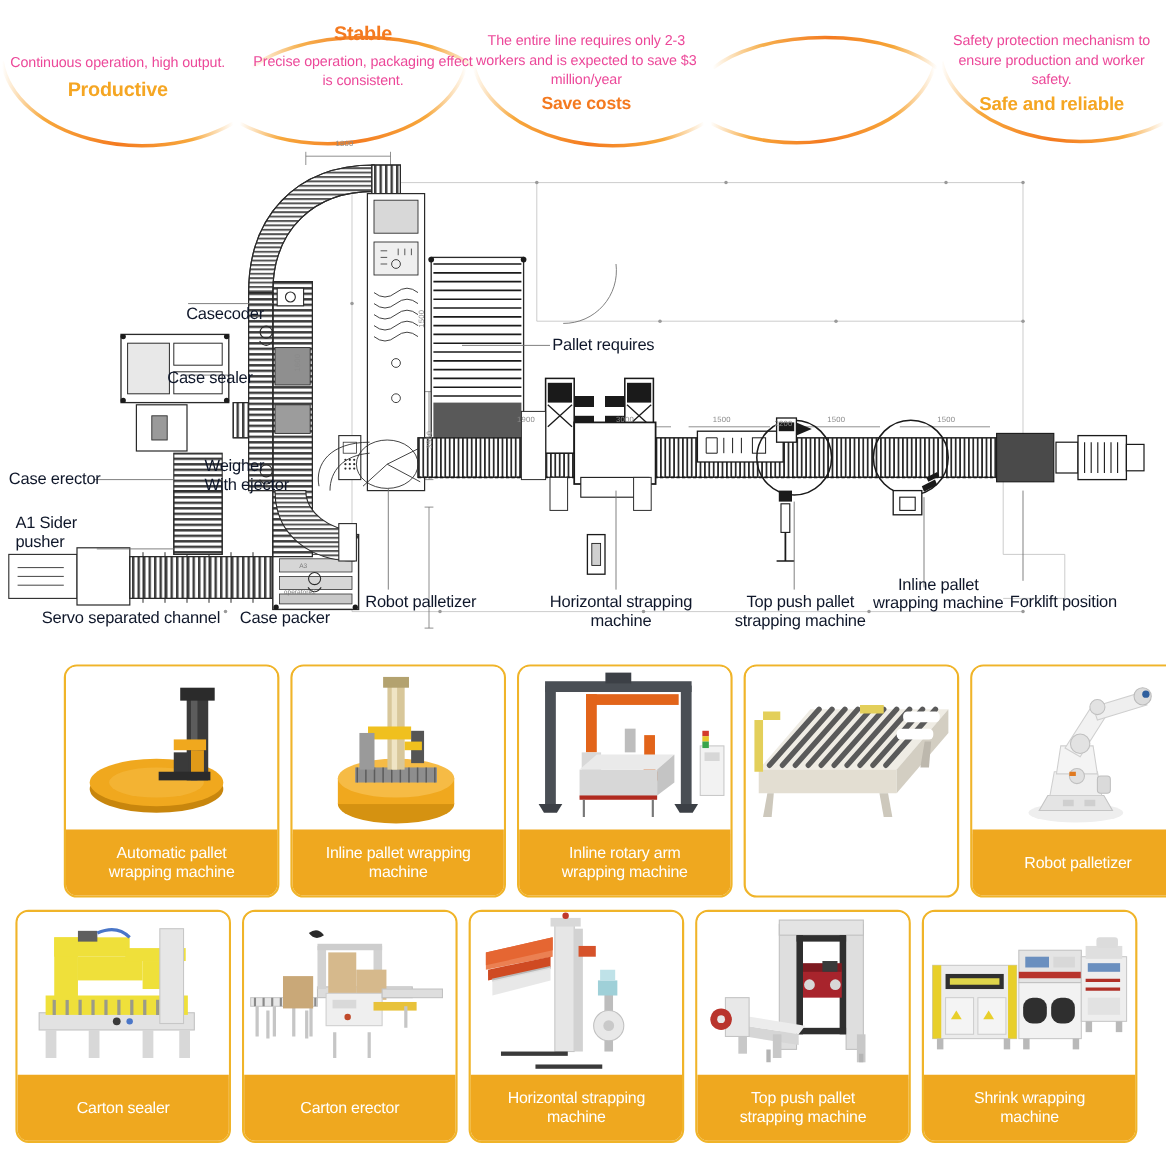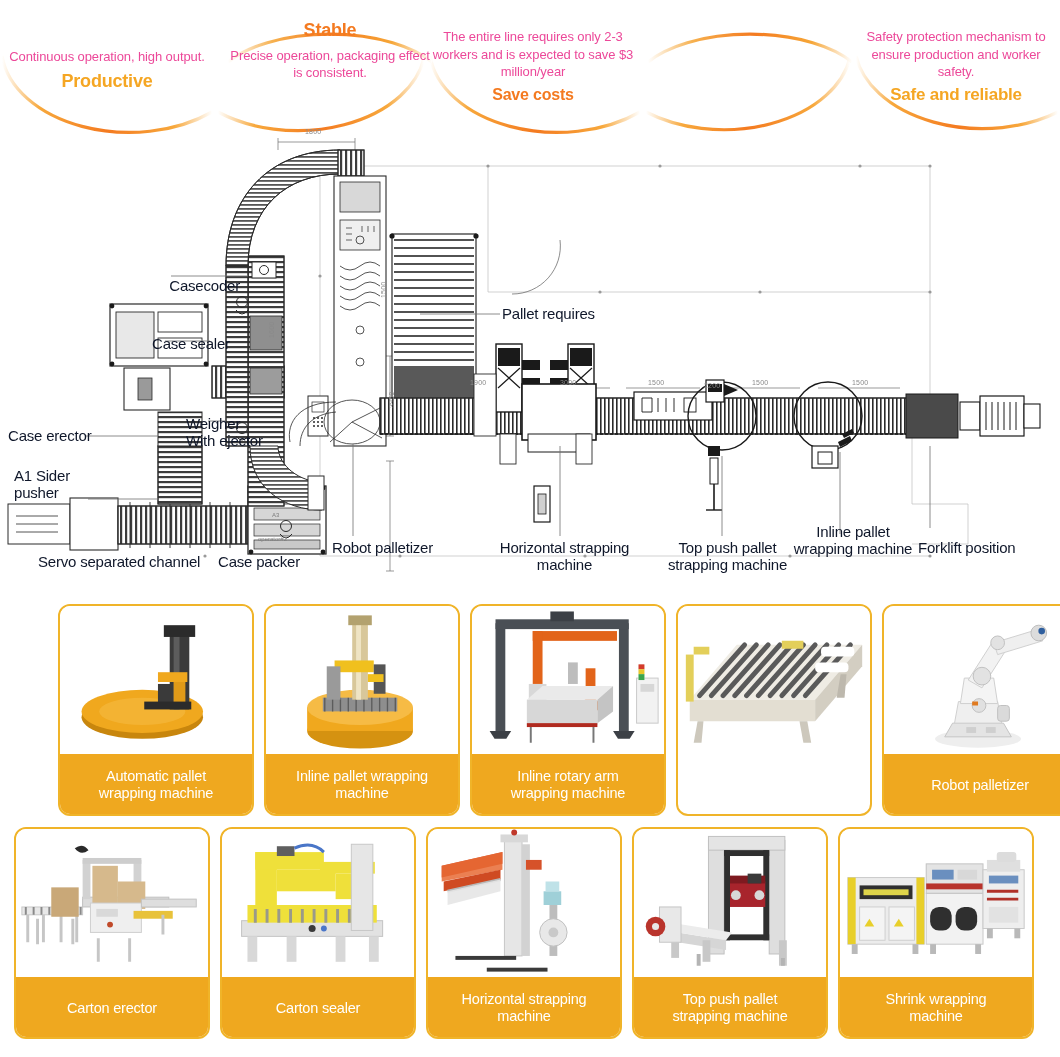--- a/index.html
+++ b/index.html
@@ -612,20 +612,48 @@
       </div>
       <div class="pcard-label">Robot palletizer</div>
     </div>
   </div>
 
   <div class="prow r2">
 
     <div class="pcard">
       <div class="pcard-media">
         <svg viewBox="0 0 196 152">
+          <rect x="20" y="92" width="144" height="16" fill="#e2e2e2" stroke="#c2c2c2"></rect>
+          <rect x="26" y="76" width="132" height="18" fill="#efe03a"></rect>
+          <g stroke="#9a9a8a" stroke-width="3">
+            <path d="M34 80 l0 14 M46 80 l0 14 M58 80 l0 14 M70 80 l0 14 M82 80 l0 14
+                     M94 80 l0 14 M106 80 l0 14 M118 80 l0 14 M130 80 l0 14 M142 80 l0 14"></path>
+          </g>
+          <rect x="34" y="22" width="22" height="58" fill="#efe03a"></rect>
+          <rect x="34" y="22" width="70" height="18" fill="#efe03a"></rect>
+          <rect x="56" y="40" width="60" height="22" fill="#efe03a"></rect>
+          <rect x="100" y="32" width="56" height="12" fill="#efe03a"></rect>
+          <rect x="116" y="44" width="18" height="26" fill="#efe03a"></rect>
+          <rect x="132" y="14" width="22" height="88" fill="#e6e6e6" stroke="#c7c7c7"></rect>
+          <rect x="56" y="16" width="18" height="10" fill="#5f5f5f"></rect>
+          <path d="M74 18 q18 -8 30 4" stroke="#4a76c8" stroke-width="3" fill="none"></path>
+          <rect x="26" y="108" width="10" height="26" fill="#d8d8d8"></rect>
+          <rect x="66" y="108" width="10" height="26" fill="#d8d8d8"></rect>
+          <rect x="116" y="108" width="10" height="26" fill="#d8d8d8"></rect>
+          <rect x="150" y="108" width="10" height="26" fill="#d8d8d8"></rect>
+          <circle cx="92" cy="100" r="3.6" fill="#3a3a3a"></circle>
+          <circle cx="104" cy="100" r="3" fill="#4a76c8"></circle>
+        </svg>
+      </div>
+      <div class="pcard-label">Carton sealer</div>
+    </div>
+
+    <div class="pcard">
+      <div class="pcard-media">
+        <svg viewBox="0 0 196 152">
           <rect x="6" y="78" width="62" height="8" fill="#e8e8e8" stroke="#c8c8c8"></rect>
           <g stroke="#8a8a8a" stroke-width="2">
             <path d="M10 78 l0 8 M18 78 l0 8 M26 78 l0 8 M34 78 l0 8 M42 78 l0 8
                      M50 78 l0 8 M58 78 l0 8 M66 78 l0 8"></path>
           </g>
           <path d="M12 86 l0 28 M28 86 l0 28 M46 86 l0 28 M62 86 l0 28" stroke="#c6c6c6" stroke-width="3"></path>
           <rect x="68" y="68" width="88" height="10" fill="#dcdcdc" stroke="#bfbfbf"></rect>
           <rect x="68" y="30" width="8" height="40" fill="#d2d2d2"></rect>
           <rect x="120" y="30" width="8" height="40" fill="#d2d2d2"></rect>
           <rect x="68" y="28" width="60" height="6" fill="#cdcdcd"></rect>
@@ -635,48 +663,20 @@
           <rect x="76" y="74" width="52" height="30" fill="#efefef" stroke="#cfcfcf"></rect>
           <rect x="82" y="80" width="22" height="8" fill="#d9d9d9"></rect>
           <circle cx="96" cy="96" r="3" fill="#c04a2a"></circle>
           <rect x="128" y="70" width="56" height="8" fill="#dedede" stroke="#c2c2c2"></rect>
           <rect x="120" y="82" width="40" height="8" fill="#e8c23a"></rect>
           <path d="M84 110 l0 24 M116 110 l0 24 M150 86 l0 20 M58 90 l0 26 M22 90 l0 26" stroke="#c6c6c6" stroke-width="3"></path>
           <path d="M60 18 q8 -6 14 2 q-8 6 -14 -2 Z" fill="#2a2a2a"></path>
         </svg>
       </div>
       <div class="pcard-label">Carton erector</div>
-    </div>
-
-    <div class="pcard">
-      <div class="pcard-media">
-        <svg viewBox="0 0 196 152">
-          <rect x="20" y="92" width="144" height="16" fill="#e2e2e2" stroke="#c2c2c2"></rect>
-          <rect x="26" y="76" width="132" height="18" fill="#efe03a"></rect>
-          <g stroke="#9a9a8a" stroke-width="3">
-            <path d="M34 80 l0 14 M46 80 l0 14 M58 80 l0 14 M70 80 l0 14 M82 80 l0 14
-                     M94 80 l0 14 M106 80 l0 14 M118 80 l0 14 M130 80 l0 14 M142 80 l0 14"></path>
-          </g>
-          <rect x="34" y="22" width="22" height="58" fill="#efe03a"></rect>
-          <rect x="34" y="22" width="70" height="18" fill="#efe03a"></rect>
-          <rect x="56" y="40" width="60" height="22" fill="#efe03a"></rect>
-          <rect x="100" y="32" width="56" height="12" fill="#efe03a"></rect>
-          <rect x="116" y="44" width="18" height="26" fill="#efe03a"></rect>
-          <rect x="132" y="14" width="22" height="88" fill="#e6e6e6" stroke="#c7c7c7"></rect>
-          <rect x="56" y="16" width="18" height="10" fill="#5f5f5f"></rect>
-          <path d="M74 18 q18 -8 30 4" stroke="#4a76c8" stroke-width="3" fill="none"></path>
-          <rect x="26" y="108" width="10" height="26" fill="#d8d8d8"></rect>
-          <rect x="66" y="108" width="10" height="26" fill="#d8d8d8"></rect>
-          <rect x="116" y="108" width="10" height="26" fill="#d8d8d8"></rect>
-          <rect x="150" y="108" width="10" height="26" fill="#d8d8d8"></rect>
-          <circle cx="92" cy="100" r="3.6" fill="#3a3a3a"></circle>
-          <circle cx="104" cy="100" r="3" fill="#4a76c8"></circle>
-        </svg>
-      </div>
-      <div class="pcard-label">Carton sealer</div>
     </div>
 
     <div class="pcard">
       <div class="pcard-media">
         <svg viewBox="0 0 196 152">
           <rect x="78" y="10" width="18" height="118" fill="#e6e6e6" stroke="#c6c6c6"></rect>
           <rect x="96" y="14" width="8" height="114" fill="#d2d2d2"></rect>
           <rect x="74" y="4" width="28" height="8" fill="#d8d8d8"></rect>
           <circle cx="88" cy="2" r="3" fill="#c0392b"></circle>
           <path d="M14 36 l62 -14 l0 12 l-62 14 Z" fill="#d6522a"></path>

